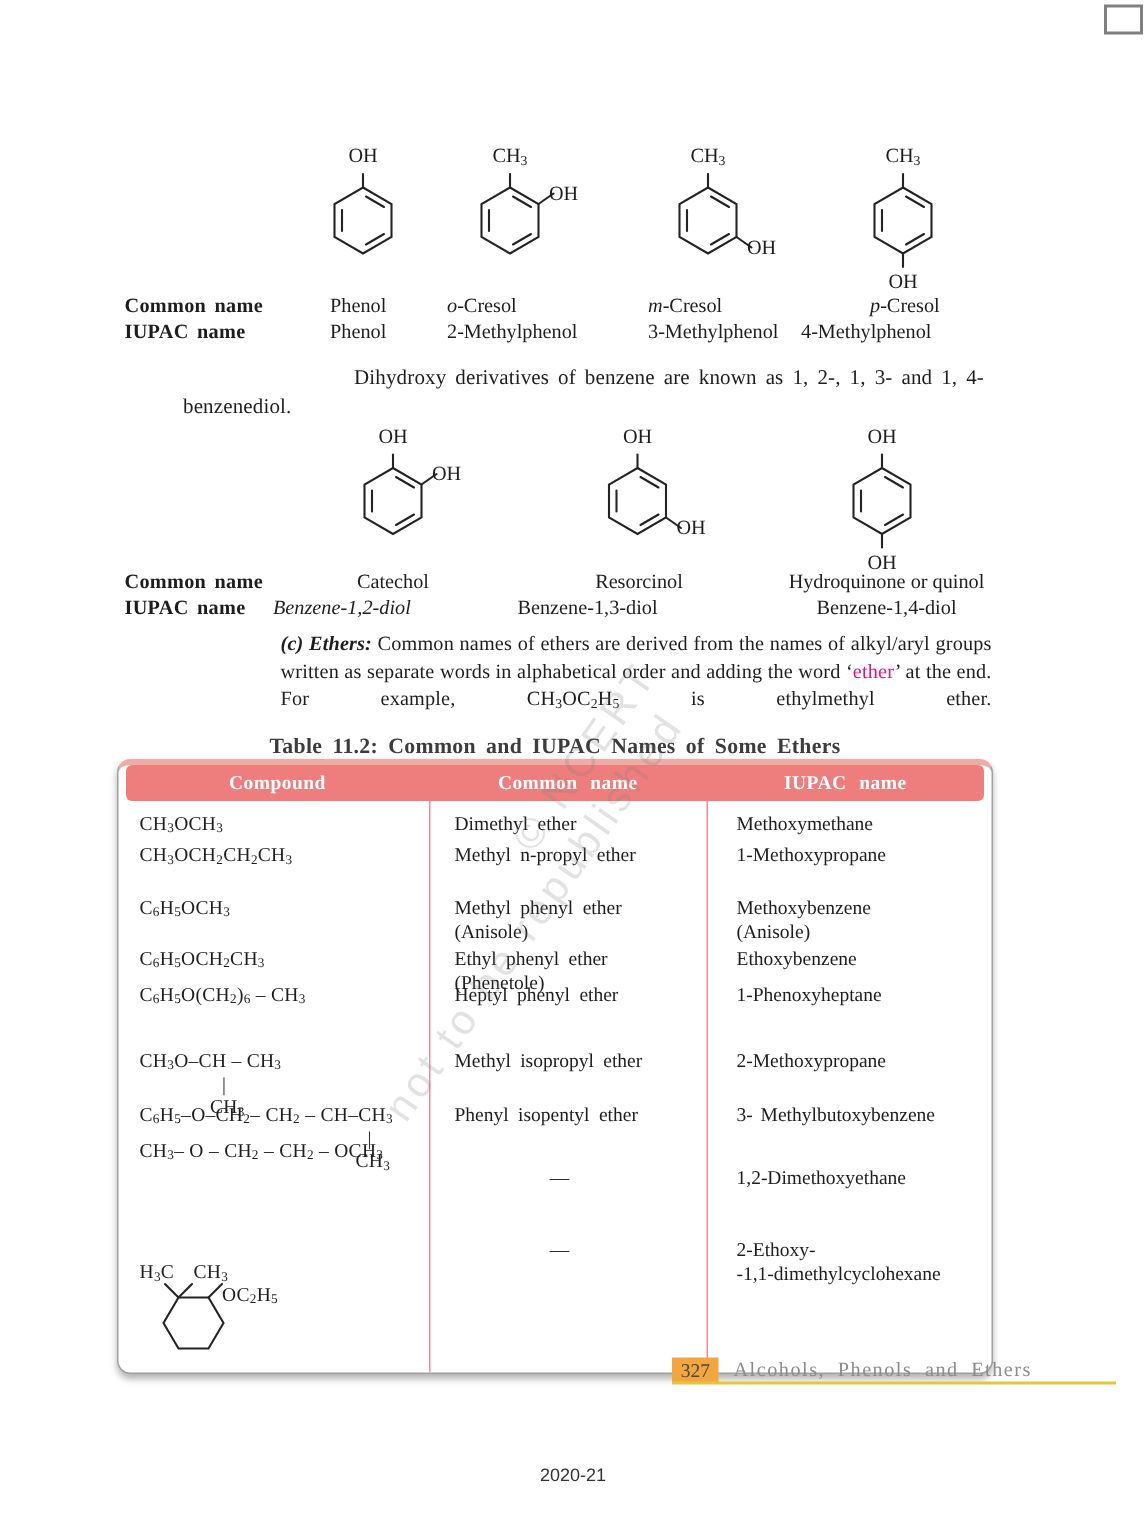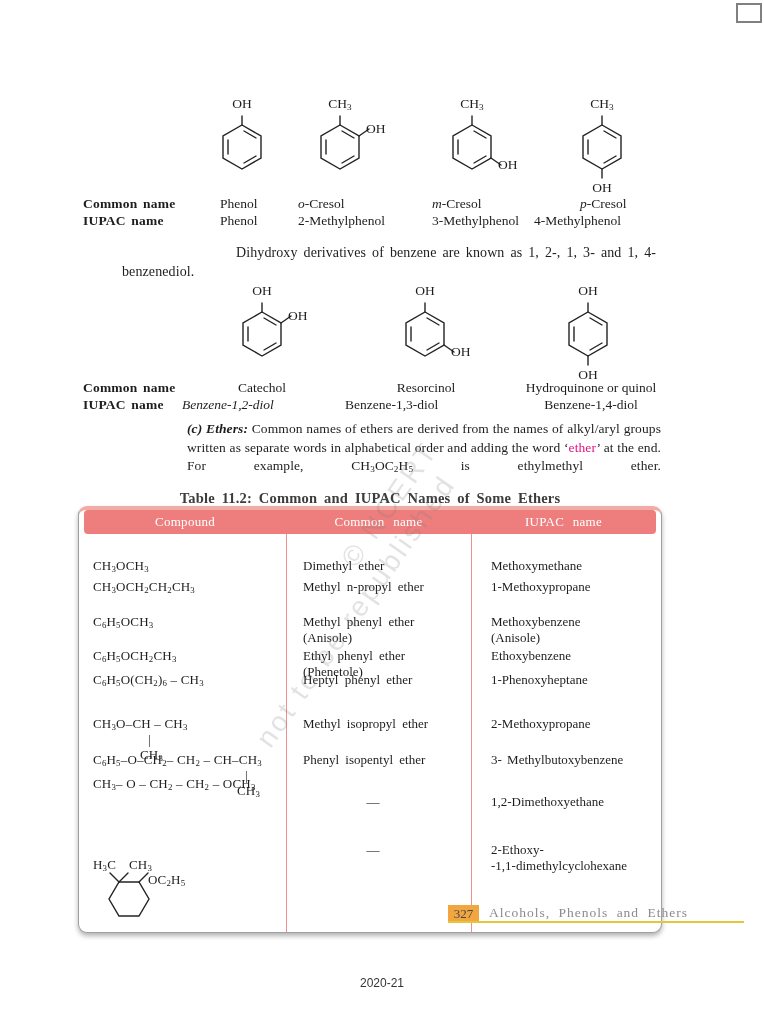--- a/index.html
+++ b/index.html
@@ -31,27 +31,27 @@
   #para-diols{left:122px;top:243px;width:534px;font-size:14px;text-indent:114px}
   #para-ethers{left:187px;top:420px;width:474px;font-size:13.5px;text-align-last:justify}
 
   
   #table-title{position:absolute;left:78px;top:490px;width:584px;text-align:center;
                font-weight:bold;font-size:14.5px;color:#3c3c3c;word-spacing:3px;letter-spacing:.2px}
   #table-card{position:absolute;left:78px;top:506px;width:584px;background:#fff;
               border:1.5px solid #a0a0a0;border-top:4px solid #f1aba5;border-radius:9px;
               box-shadow:0 3px 5px rgba(0,0,0,.3)}
   #table-header{display:flex;margin:0 5px;height:24px;align-items:center;background:#ee7e7e;
-                border-radius:4px;color:#fff;font-weight:normal;font-size:13px;
+                border-radius:4px;color:#fff;font-weight:bold;font-size:13px;
                 word-spacing:5px;letter-spacing:.3px}
   .th{text-align:center}
   .th:nth-child(1){width:202px}
   .th:nth-child(2){width:185px}
   .th:nth-child(3){flex:1}
-  #table-body{position:relative;padding:24px 0 8px}
+  #table-body{position:relative;padding:7px 0 8px}
   .vdiv{position:absolute;top:0;bottom:0;width:1px;background:#ef9090}
   #vdiv1{left:207px}
   #vdiv2{left:392px}
   .t-row{display:flex;align-items:flex-start}
   .t-row:nth-child(1){height:25px}
   .t-row:nth-child(2){height:21px}
   .t-row:nth-child(3){height:21px}
   .t-row:nth-child(4){height:35px}
   .t-row:nth-child(5){height:34px}
   .t-row:nth-child(6){height:24px}

